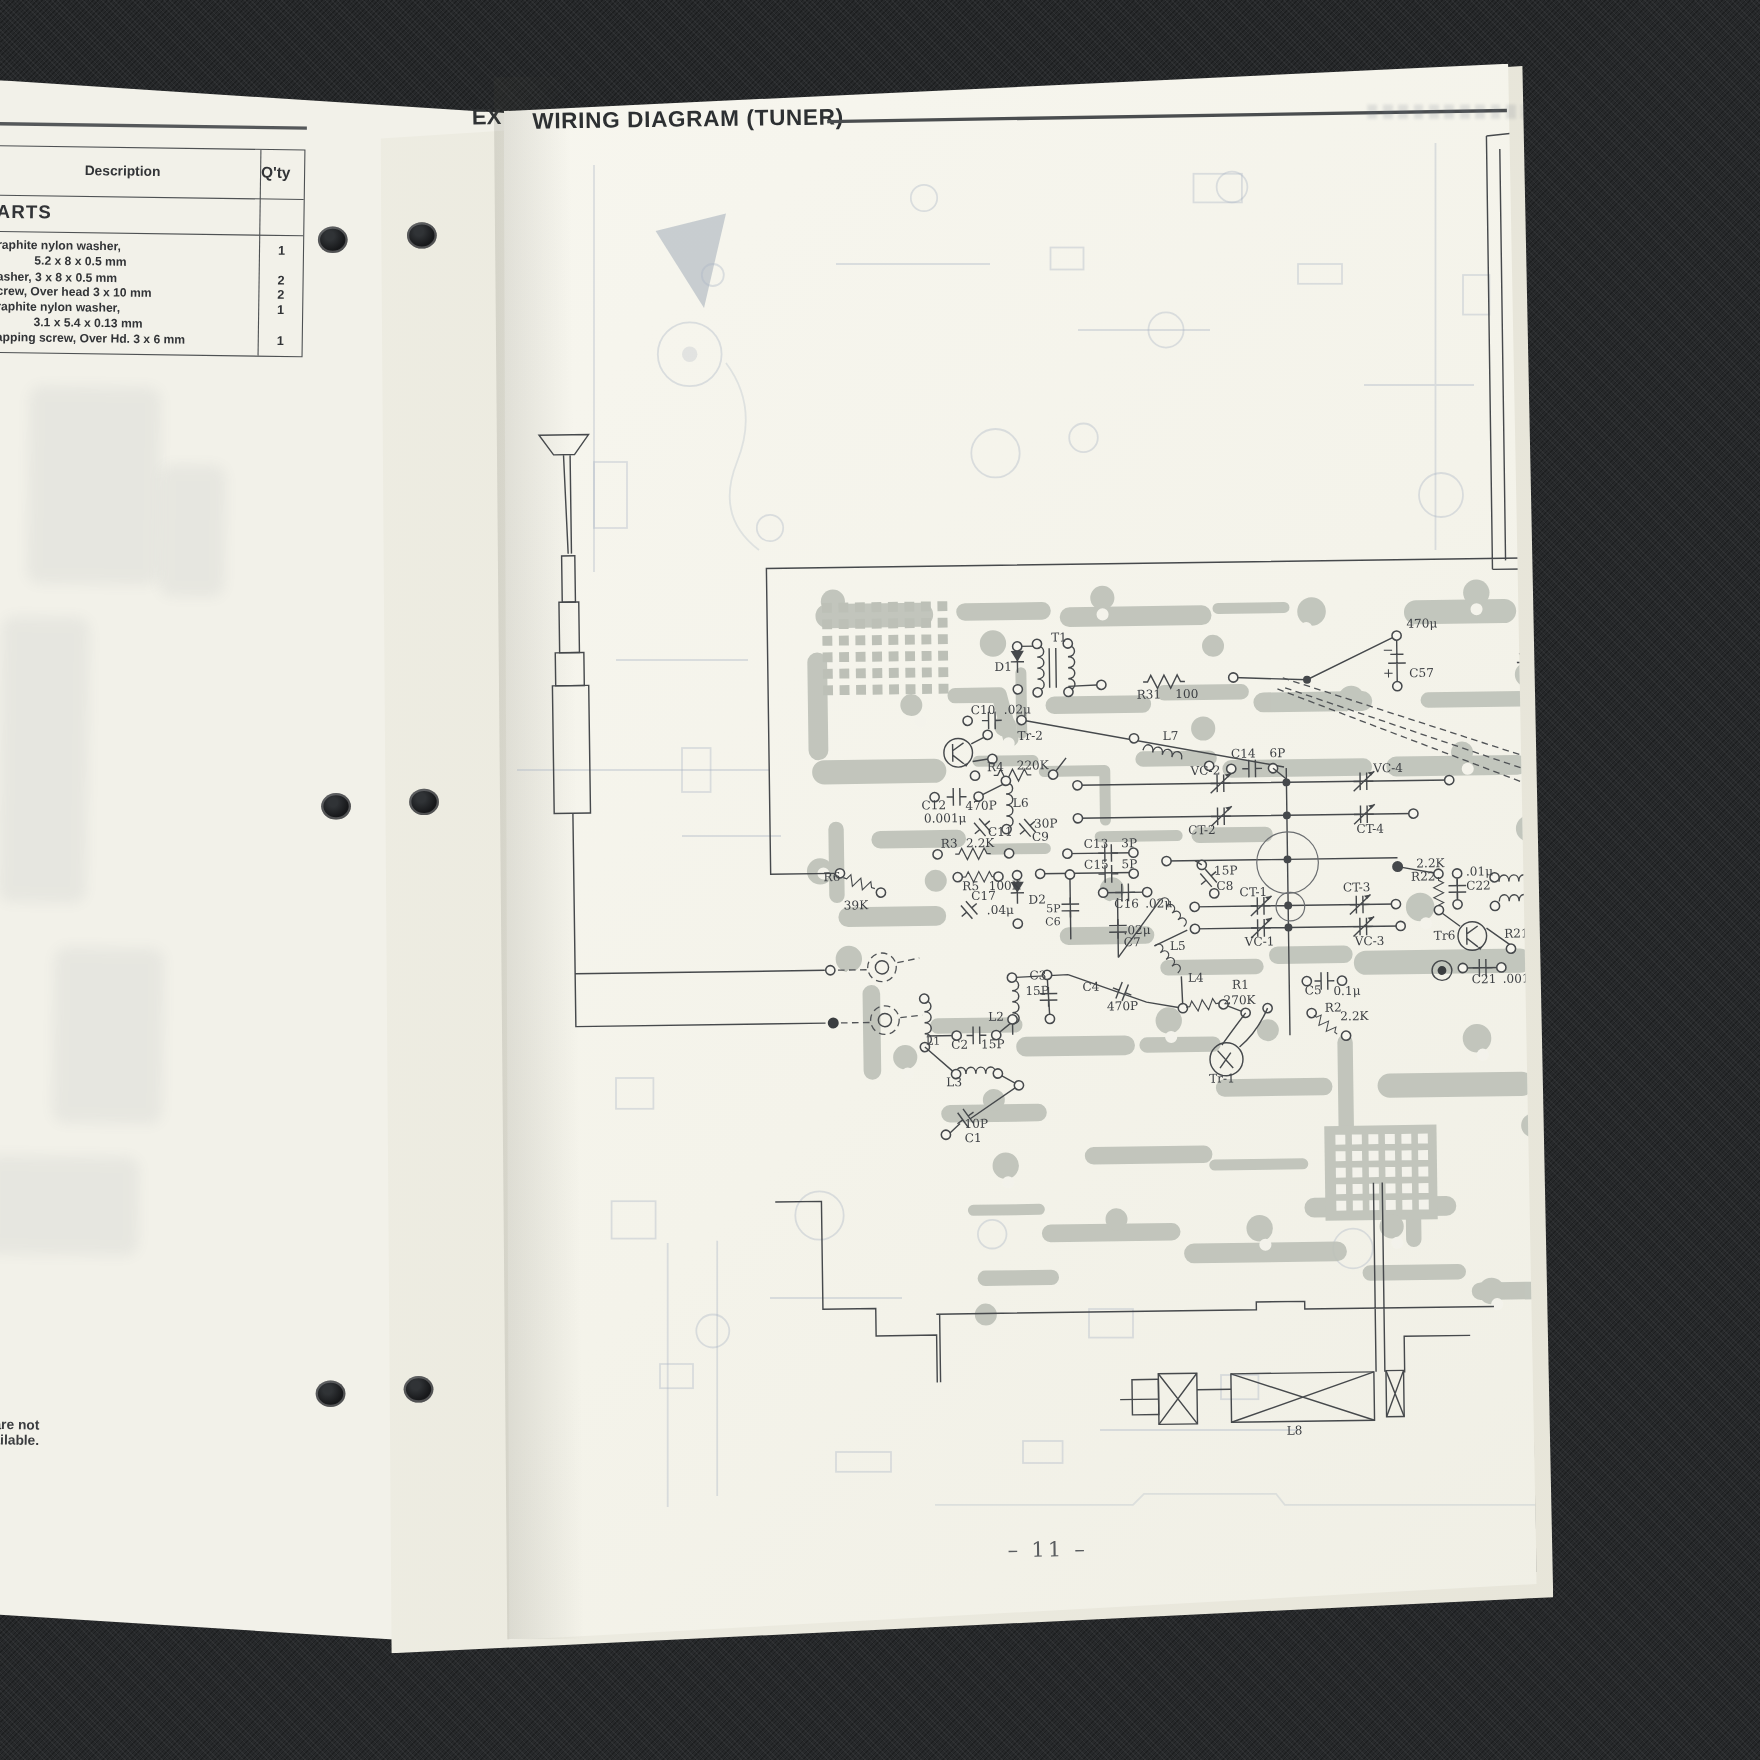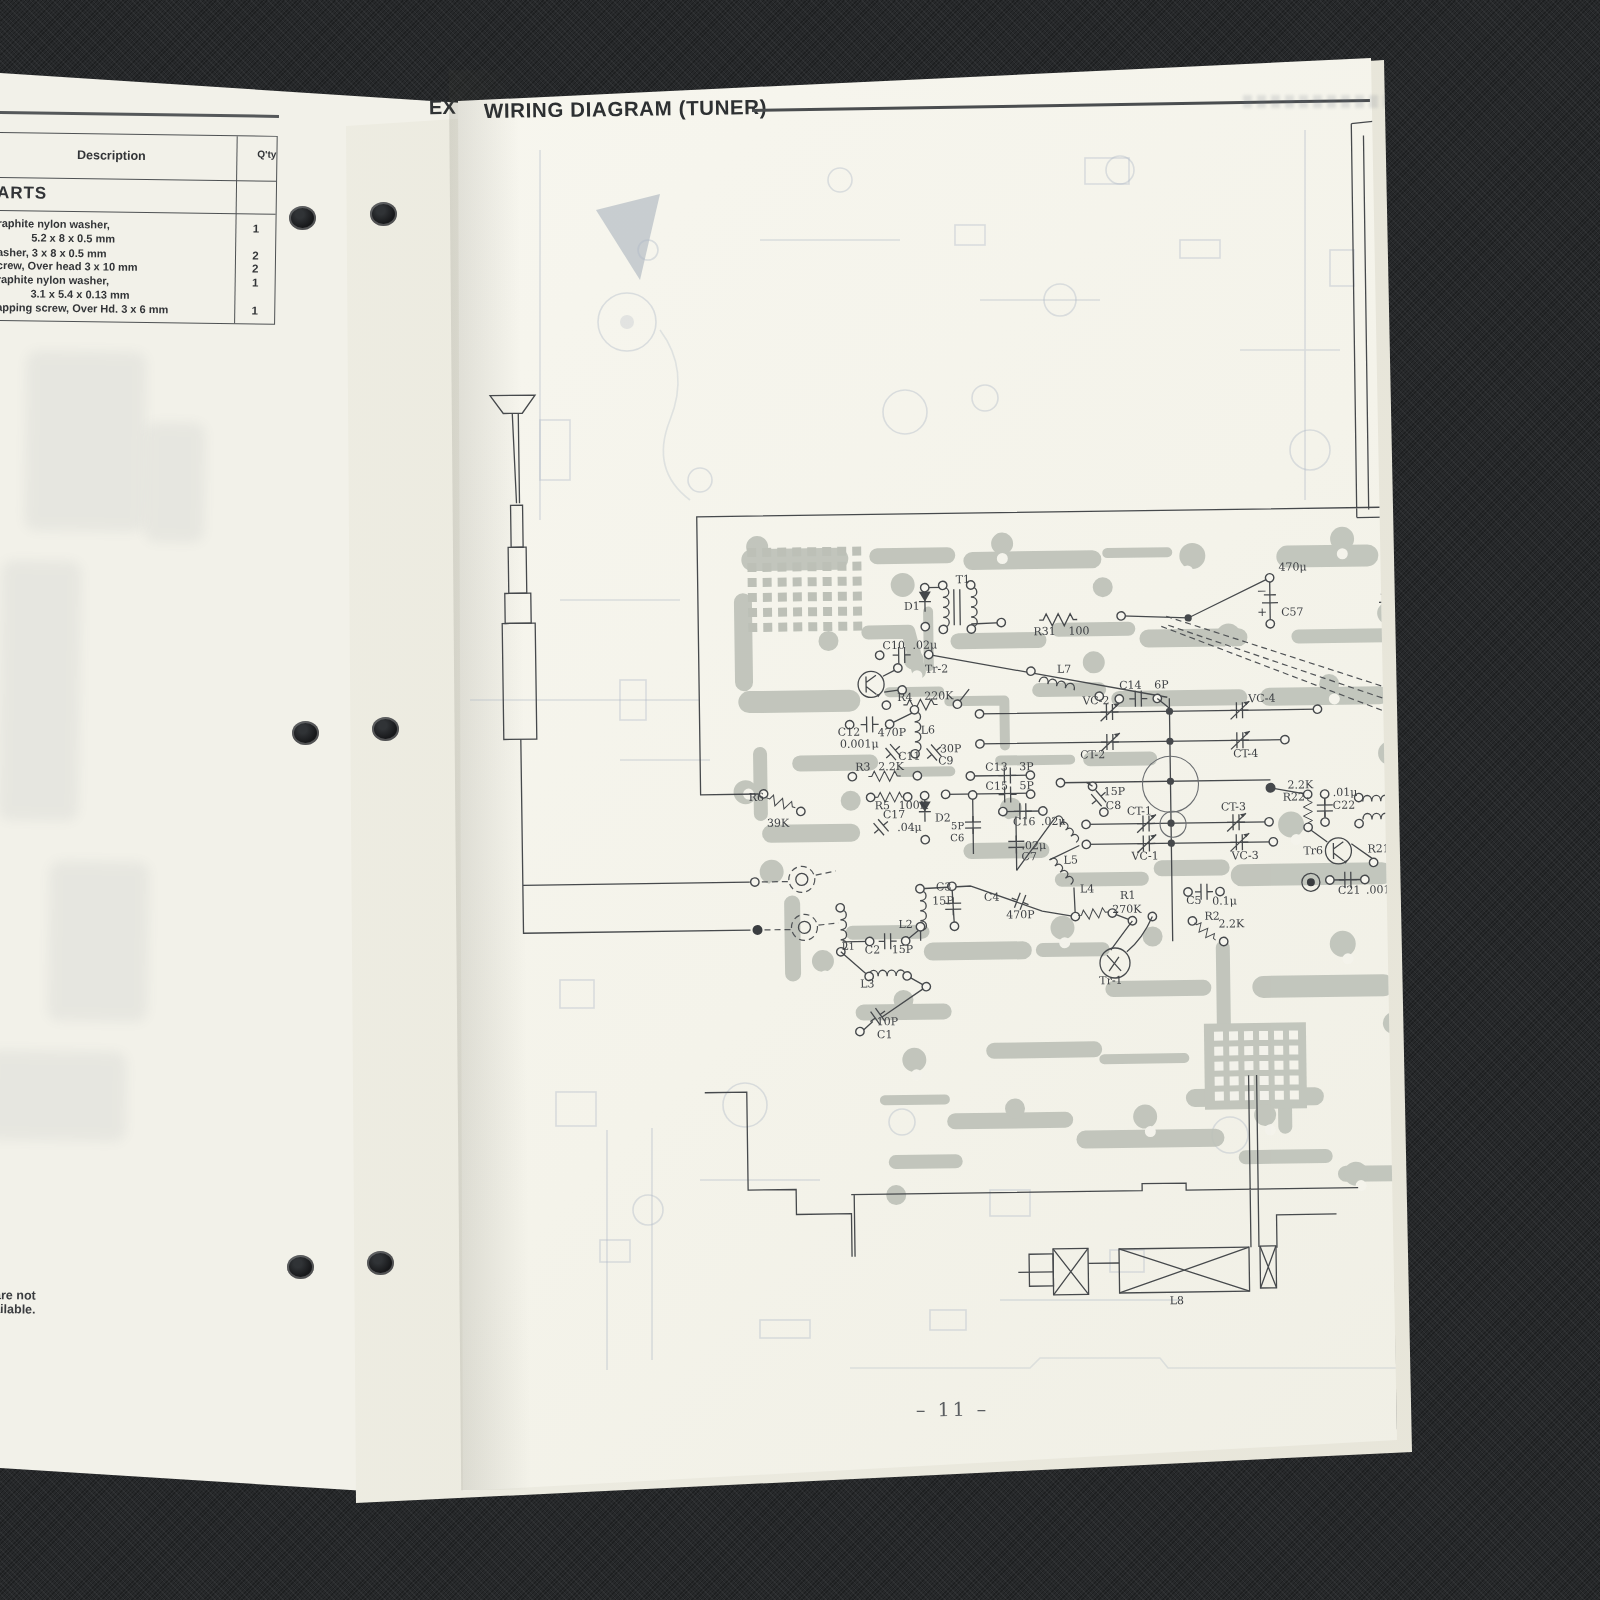--- a/index.html
+++ b/index.html
@@ -16,21 +16,21 @@
     clip-path:polygon(346px 126px, 1384px 60px, 1412px 1452px, 356px 1503px);}
   .page-right{z-index:7;background:linear-gradient(135deg,#f8f7f0 0%,#f4f3ea 55%,#efeee4 100%);
     clip-path:polygon(458px 101px, 1371px 58px, 1397px 1440px, 463px 1491px);}
   .left-content{position:absolute;z-index:3;left:0;top:0;transform:rotate(.8deg);transform-origin:0 113px;}
   .rule-left{position:absolute;left:0;top:111px;width:279px;height:3px;background:#55585a;}
   .ptable{position:absolute;left:-14px;top:132px;width:290px;height:187px;border:1.6px solid #4e5153;color:#323437;}
   .ptable .vsep{position:absolute;top:0;bottom:0;right:39px;width:1.4px;background:#4e5153;}
   .ptable .hrow{position:absolute;left:0;right:0;top:44px;height:1.4px;background:#4e5153;}
   .ptable .hsec{position:absolute;left:0;right:0;top:77px;height:1.4px;background:#4e5153;}
   .ptable .h-desc{position:absolute;left:0;width:250px;top:14px;text-align:center;font-size:12.5px;font-weight:bold;}
-  .ptable .h-qty{position:absolute;right:0;width:39px;top:12px;text-align:right;font-size:10px;font-weight:bold;}
+  .ptable .h-qty{position:absolute;right:0;width:39px;top:12px;text-align:left;font-size:14px;font-weight:bold;}
   .ptable .sec{position:absolute;left:0;top:50px;font-size:17px;font-weight:bold;letter-spacing:1px;}
   .prow{position:absolute;left:12px;font-size:11px;font-weight:bold;line-height:13.5px;white-space:nowrap;}
   .prow .ind{padding-left:34px;}
   .pqty{position:absolute;right:0;width:39px;text-align:center;font-size:11.5px;font-weight:bold;}
   .footnote{position:absolute;left:-4px;top:1288px;font-size:12.5px;font-weight:bold;color:#3a3c3f;}
   .hole{position:absolute;width:27px;height:24px;border-radius:50%;
     background:radial-gradient(circle at 40% 35%, #303336 0 18%, #17181a 60%);
     box-shadow:0 0 0 2px rgba(255,255,255,.25) inset;}
   .hl{z-index:3}.hr{z-index:6}
   .ex-frag{position:absolute;z-index:5;left:429px;top:96px;font-size:20px;font-weight:bold;color:#303335;transform:rotate(-1deg);}

